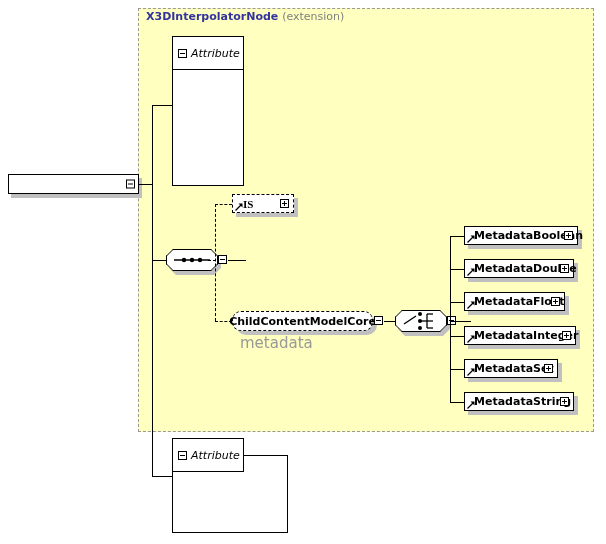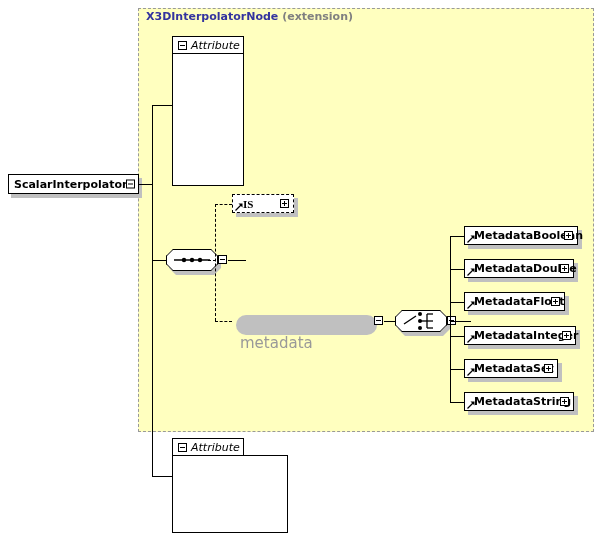--- a/index.html
+++ b/index.html
@@ -5,21 +5,21 @@
   html,body{margin:0;padding:0;background:#ffffff;}
   body{width:606px;height:544px;position:relative;overflow:hidden;
        font-family:"DejaVu Sans","Liberation Sans",sans-serif;}
   .canvas{position:absolute;left:0;top:0;width:606px;height:544px;}
 
   
   .ext-region{position:absolute;left:138px;top:8px;width:456px;height:424px;
     background:#ffffbf;border:1px dashed #999999;box-sizing:border-box;}
   .ext-title{position:absolute;left:146px;top:10px;font-size:11px;font-weight:bold;
     color:#33339f;white-space:nowrap;letter-spacing:0px;}
-  .ext-title .ext-sub{color:#808080;font-weight:bold;margin-top:8px;}
+  .ext-title .ext-sub{color:#808080;font-weight:normal;margin-top:8px;}
 
   
   .ln{position:absolute;background:#000000;}
   .lnh{height:1px;}
   .lnv{width:1px;}
   .dln{position:absolute;border-color:#000000;}
   .dlnv{border-left:1px dashed #000;width:0;}
   .dlnh{border-top:1px dashed #000;height:0;}
 
   
@@ -42,21 +42,21 @@
   
   .pm-right{position:absolute;right:3px;top:50%;transform:translateY(-50%);}
 
   
   .refarrow{position:absolute;left:2px;bottom:1px;width:8px;height:8px;}
 
   
   .attrgrp{position:absolute;}
   .attrgrp .tab{position:absolute;left:0;top:0;height:18px;background:#fff;
     border:1px solid #000;box-sizing:border-box;display:flex;align-items:center;
-    padding:8px 5px;gap:4px;z-index:3;}
+    padding:16px 5px;gap:4px;z-index:3;}
   .attrgrp .tab .tlabel{font-size:11px;font-style:italic;color:#000;}
   .attrgrp .body{position:absolute;left:0;top:17px;background:#fff;
     border:1px solid #000;box-sizing:border-box;z-index:2;}
 
   
   .attr-item{position:absolute;}
   .attr-item .sh{position:absolute;left:3px;top:3px;background:#c0c0c0;}
   .attr-item .bx{position:absolute;left:0;top:0;background:#fff;border:1px dashed #000;
     box-sizing:border-box;display:flex;align-items:center;justify-content:center;
     font-size:11px;font-weight:bold;color:#000;white-space:nowrap;}
@@ -80,21 +80,20 @@
 <div class="canvas">
 
   <div class="ext-region"></div>
   <div class="ext-title">
     <span>X3DInterpolatorNode</span>
     <span class="ext-sub">(extension)</span>
   </div>
 
   <div class="rootbox-sh" style="left:11px;top:178px;width:131px;height:20px;"></div>
   <div class="ebox" style="left:8px;top:174px;width:131px;height:20px;">
-    <span class="lbl">ScalarInterpolator</span>
     <span class="pm pm-right"></span>
   </div>
 
   <div class="ln lnh" style="left:139px;top:184px;width:14px;"></div>
 
   <div class="ln lnv" style="left:152px;top:105px;height:371px;"></div>
 
   <div class="ln lnh" style="left:152px;top:105px;width:20px;"></div>
 
   <div class="ln lnh" style="left:152px;top:260px;width:14px;"></div>
@@ -162,20 +161,23 @@
   <div class="ebox dashed" style="left:232px;top:194px;width:62px;height:19px;">
     <span class="lbl" style="padding-left:10px;">IS</span>
     <svg class="refarrow" viewBox="0 0 8 8">
       <line x1="0.5" y1="7.5" x2="6" y2="2" stroke="#000" stroke-width="1.2"></line>
       <polygon points="7.5,0.5 7.5,4.5 3.5,0.5" fill="#000"></polygon>
     </svg>
     <span class="pm plus" style="position:absolute;right:4px;top:4px;"></span>
   </div>
 
   <div class="shadow" style="left:236px;top:315px;width:141px;height:20px;border-radius:10px;"></div>
+  <div class="ebox rounded" style="left:232px;top:311px;width:141px;height:20px;justify-content:center;">
+    <span class="lbl">ChildContentModelCore</span>
+  </div>
   <span class="pm" style="position:absolute;left:374px;top:316px;"></span>
   <div class="meta-sub" style="left:240px;top:334px;">metadata</div>
 
   <div class="ln lnh" style="left:384px;top:321px;width:11px;"></div>
 
   <div class="comp" style="left:395px;top:310px;width:66px;height:26px;">
     <div class="osh"></div>
     <div class="oct"></div>
     <svg class="octborder" viewBox="0 0 52 22">
       <polygon points="7,0.5 45,0.5 51.5,7 51.5,15 45,21.5 7,21.5 0.5,15 0.5,7" fill="none" stroke="#000" stroke-width="1"></polygon>

